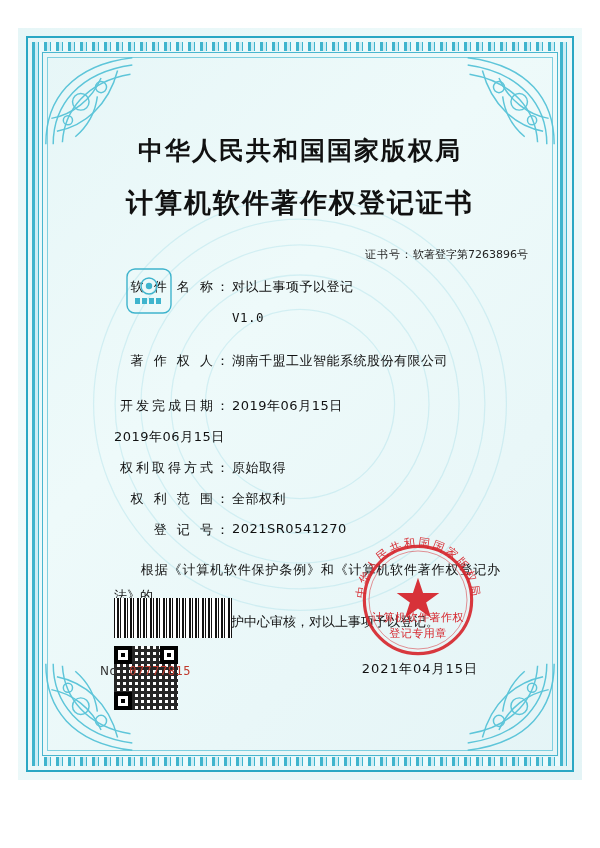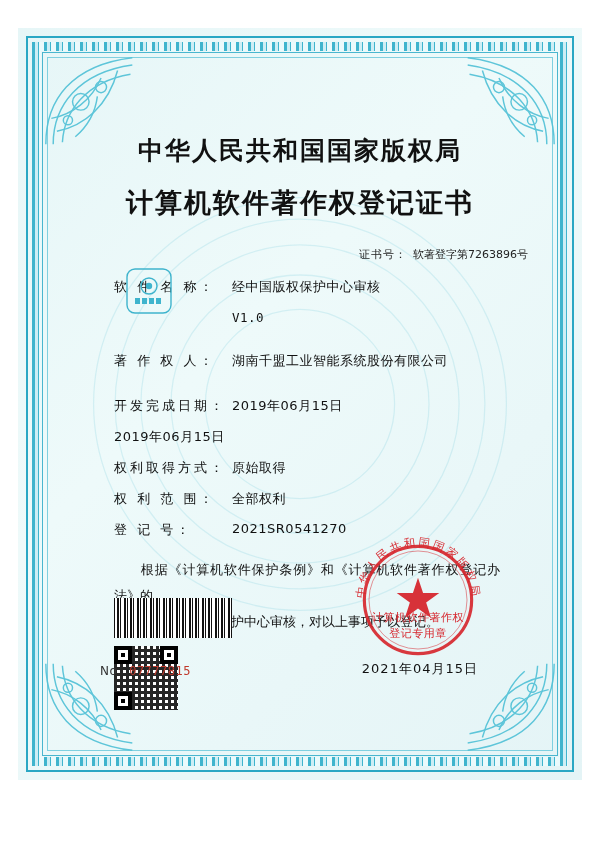--- a/index.html
+++ b/index.html
@@ -116,41 +116,42 @@
 
   .cert-no {
     text-align: right;
     font-size: 11px;
     color: #222;
     margin-top: 26px;
     padding-right: 8px;
     font-family: "DejaVu Sans", sans-serif;
   }
   .cert-no .label { letter-spacing: 1px; }
-  .cert-no .value { margin-left: 6px; }
+  .cert-no .value { }
 
   
   .rows {
     margin-top: 16px;
     padding-left: 50px;
     padding-right: 10px;
   }
   .row {
     display: flex;
     align-items: flex-start;
     margin-bottom: 13px;
     font-size: 13px;
     color: #111;
     font-family: "DejaVu Sans", sans-serif;
   }
   .row .lbl {
     width: 118px;
     flex: 0 0 118px;
     letter-spacing: 3px;
     white-space: nowrap;
+    text-align: right;
   }
   .row .val {
     flex: 1 1 auto;
     letter-spacing: 0.5px;
   }
   .val .sub {
     display: block;
     margin-top: 14px;
     font-family: "DejaVu Sans Mono", monospace;
     font-size: 12.5px;
@@ -355,21 +356,21 @@
       <rect x="16" y="30" width="5" height="6" fill="#3fb4cd"></rect>
       <rect x="23" y="30" width="5" height="6" fill="#3fb4cd"></rect>
       <rect x="30" y="30" width="5" height="6" fill="#3fb4cd"></rect>
     </svg>
 
     <div class="rows">
 
       <div class="row">
         <div class="lbl">软 件 名 称：</div>
         <div class="val">
-          <span>经中国版权保护中心审核</span>
+          <span>对以上事项予以登记</span>
           <span class="sub">V1.0</span>
         </div>
       </div>
 
       <div class="gap-lg"></div>
 
       <div class="row">
         <div class="lbl">著 作 权 人：</div>
         <div class="val">湖南千盟工业智能系统股份有限公司</div>
       </div>

